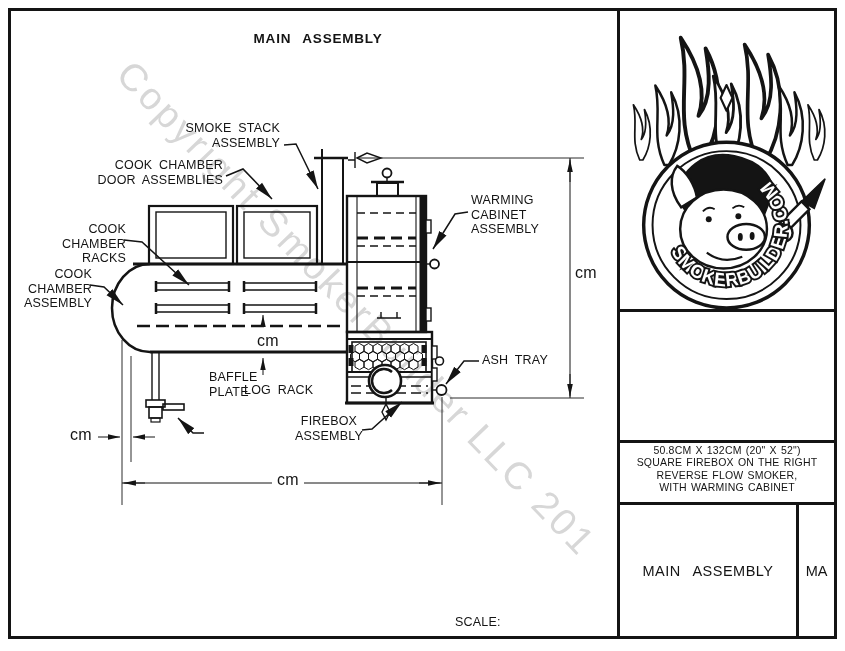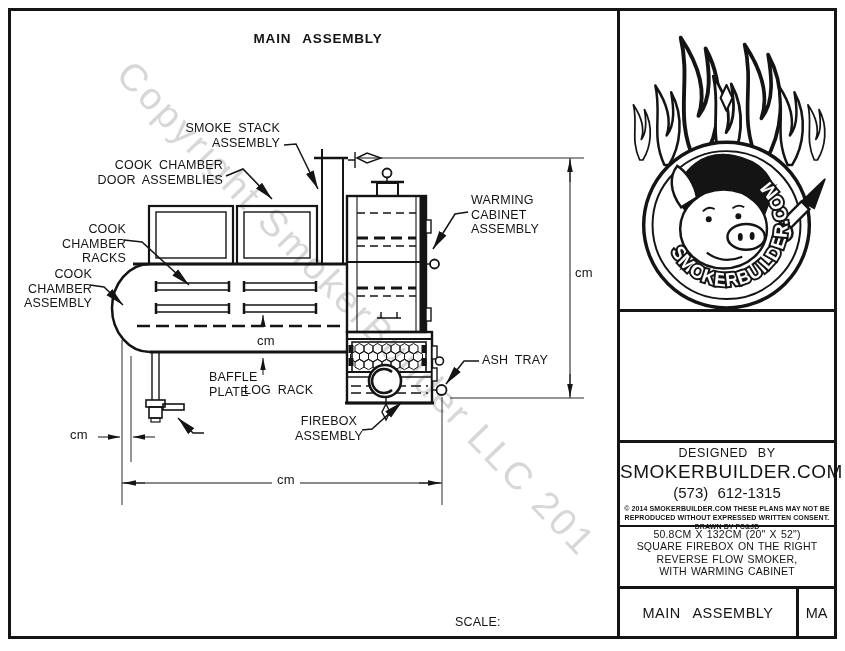--- a/index.html
+++ b/index.html
@@ -4,21 +4,21 @@
 <style>
   html,body{margin:0;padding:0;background:#fff;width:845px;height:651px;overflow:hidden;}
   *{box-sizing:border-box;}
   #sheet{position:absolute;left:8px;top:8px;width:829px;height:631px;border:3px solid #141414;background:#fff;font-family:"Liberation Sans",sans-serif;color:#141414;}
   #drawing-area{position:absolute;left:0;top:0;width:606px;height:625px;overflow:hidden;}
   #watermark{position:absolute;left:128px;top:42px;font-size:38px;letter-spacing:3px;color:#d7d7d7;white-space:nowrap;transform:rotate(46deg);transform-origin:0 0;font-family:"Liberation Sans",sans-serif;}
   #linework{position:absolute;left:-11px;top:-11px;}
   .lbl{position:absolute;font-size:12.5px;line-height:14.5px;letter-spacing:.2px;word-spacing:3px;white-space:nowrap;color:#141414;}
   .r{text-align:right;} .c{text-align:center;}
   #lbl-title{font-weight:bold;font-size:13.5px;word-spacing:7px;letter-spacing:.8px;}
-  .dim{font-size:13px;}
+  .dim{font-size:16px;}
   .dim-bg{background:#fff;padding:0 5px;}
   
   #sidebar{position:absolute;right:0;top:0;width:217px;height:625px;border-left:3px solid #141414;display:flex;flex-direction:column;background:#fff;}
   .logo-box{height:301px;border-bottom:3px solid #141414;}
   .empty-box{height:131px;border-bottom:3px solid #141414;}
   .info-box{height:84px;border-bottom:2px solid #141414;text-align:center;padding-top:3px;}
   .designed-by{font-size:12.5px;word-spacing:6px;letter-spacing:.5px;}
   .company{font-size:19px;letter-spacing:.5px;margin-top:1px;}
   .phone{font-size:15px;word-spacing:5px;margin-top:1px;}
   .copyright{font-size:7px;font-weight:bold;line-height:9px;margin-top:3px;letter-spacing:.1px;}
@@ -264,30 +264,20 @@
           <path d="M184,192 L208,169 L197,199 Z" fill="#141414" stroke-width="1.5"></path>
           <circle cx="166" cy="224" r="9" stroke-width="2.5"></circle>
         </g>
         <path id="logoarc" d="M51.8,242.2 A62,62 0 1 0 147.9,168.5" fill="none" stroke="none"></path>
         <text font-family="Liberation Sans, sans-serif" font-size="19" font-weight="bold" letter-spacing="1" fill="#fff" stroke="#141414" stroke-width="4" style="paint-order:stroke">
           <textPath href="#logoarc" textLength="218">SMOKERBUILDER.COM</textPath>
         </text>
       </svg>
     </div>
     <div class="empty-box"></div>
-    <div class="info-box">
-      <div class="designed-by">DESIGNED BY</div>
-      <div class="company">SMOKERBUILDER.COM</div>
-      <div class="phone">(573) 612-1315</div>
-      <div class="copyright">
-        <div>© 2014 SMOKERBUILDER.COM THESE PLANS MAY NOT BE</div>
-        <div>REPRODUCED WITHOUT EXPRESSED WRITTEN CONSENT.</div>
-        <div>DRAWN BY FC&amp;JD</div>
-      </div>
-    </div>
     <div class="desc-box">
       <div>50.8CM X 132CM (20" X 52")</div>
       <div>SQUARE FIREBOX ON THE RIGHT</div>
       <div>REVERSE FLOW SMOKER,</div>
       <div>WITH WARMING CABINET</div>
     </div>
     <div class="name-row">
       <div class="name-cell">MAIN ASSEMBLY</div>
       <div class="code-cell">MA</div>
     </div>

